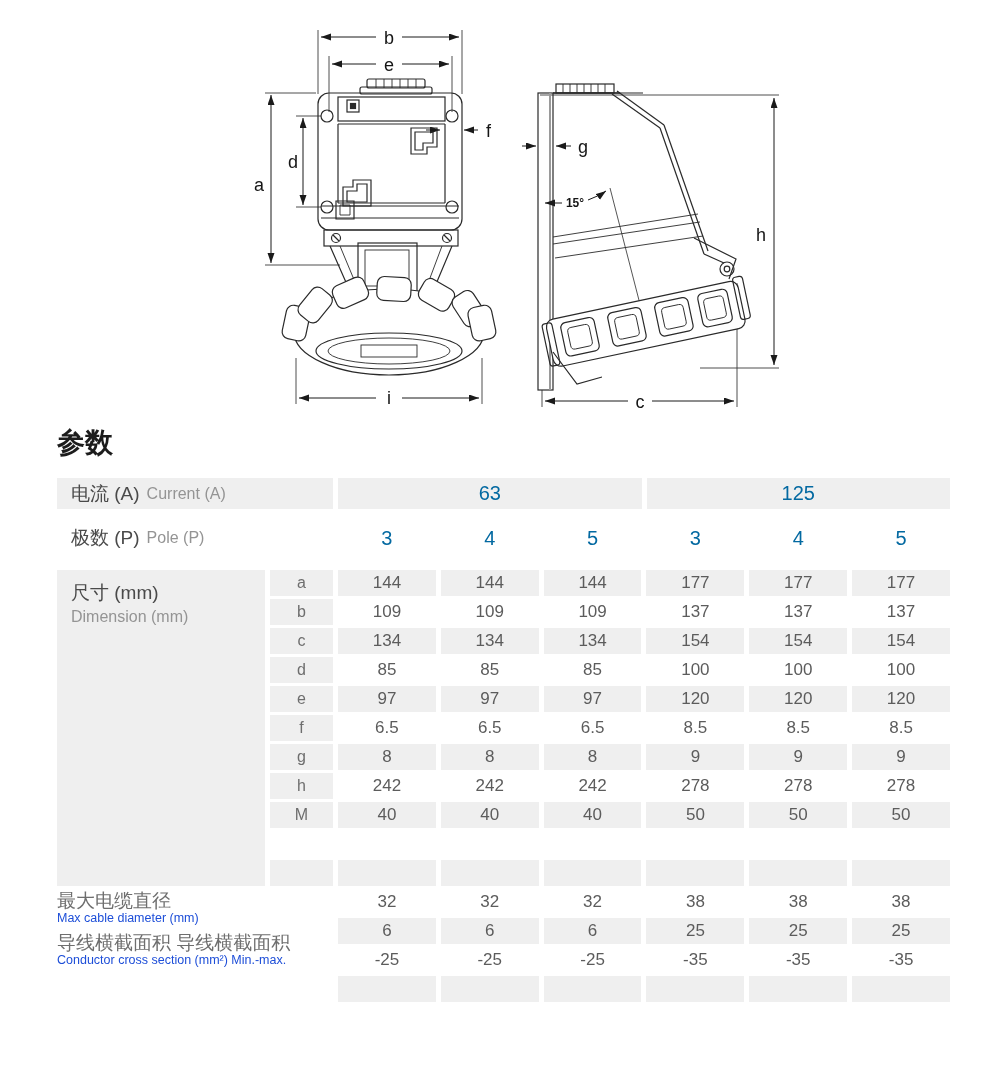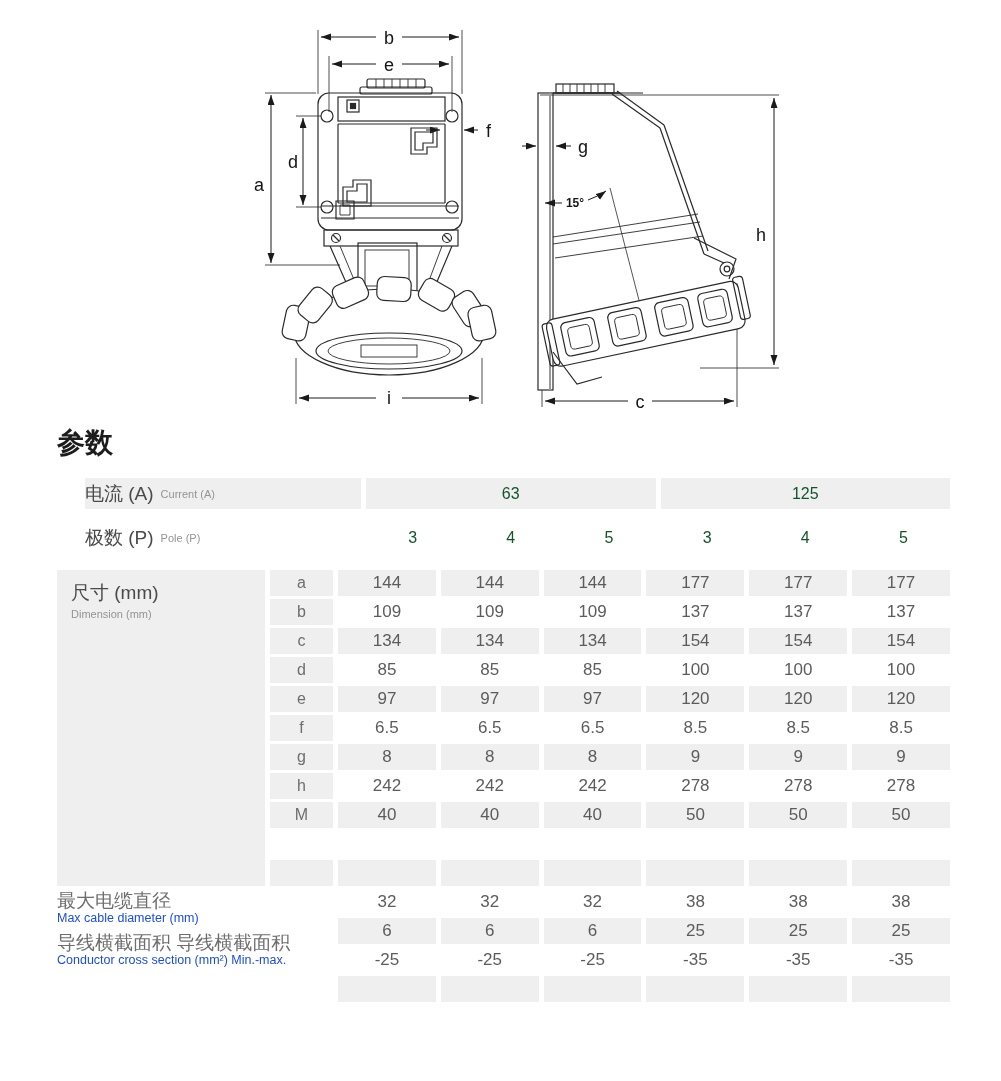--- a/index.html
+++ b/index.html
@@ -4,25 +4,25 @@
 <style>
   html,body{margin:0;padding:0;background:#fff;}
   .page{position:relative;width:1001px;height:1081px;background:#fff;overflow:hidden;
         font-family:"Liberation Sans",sans-serif;color:#4a4a4a;}
   .drawings{position:absolute;top:0;left:0;}
   .title{position:absolute;top:424px;left:57px;font-size:28px;font-weight:bold;color:#1c1c1c;margin:0;}
   .ptable{position:absolute;top:478px;left:57px;width:893px;}
   .r{display:flex;gap:5px;margin-bottom:3px;height:26px;}
   .cell{display:flex;align-items:center;justify-content:center;}
   .gray{background:#efefef;}
-  .lblcell{width:276px;justify-content:flex-start;box-sizing:border-box;margin-left:28px;}
+  .lblcell{width:276px;justify-content:flex-start;padding-left:14px;box-sizing:border-box;}
   .zh{font-size:19px;color:#4a4a4a;white-space:nowrap;}
-  .en{font-size:11px;color:#949494;margin-left:7px;white-space:nowrap;}
+  .en{font-size:16px;color:#949494;margin-left:7px;white-space:nowrap;}
   .v{flex:1;font-size:17px;color:#5c5c5c;}
-  .big{font-size:16px;color:#14532d;}
+  .big{font-size:20px;color:#0369a1;}
   .hdr1{height:31px;}
   .hdr2{height:52px;margin-bottom:6px;}
   .span3{flex:3;}
   .dimblock{position:relative;}
   .dimlabel{position:absolute;left:0;top:0;width:208px;height:316px;background:#efefef;
             box-sizing:border-box;padding:10px 16px 0 14px;}
   .dimlabel .en{margin-left:0;display:block;margin-top:2px;}
   .dimrow{margin-left:213px;}
   .letter{width:63px;font-size:16px;color:#6e6e6e;}
   .botblock{position:relative;margin-top:0;}

